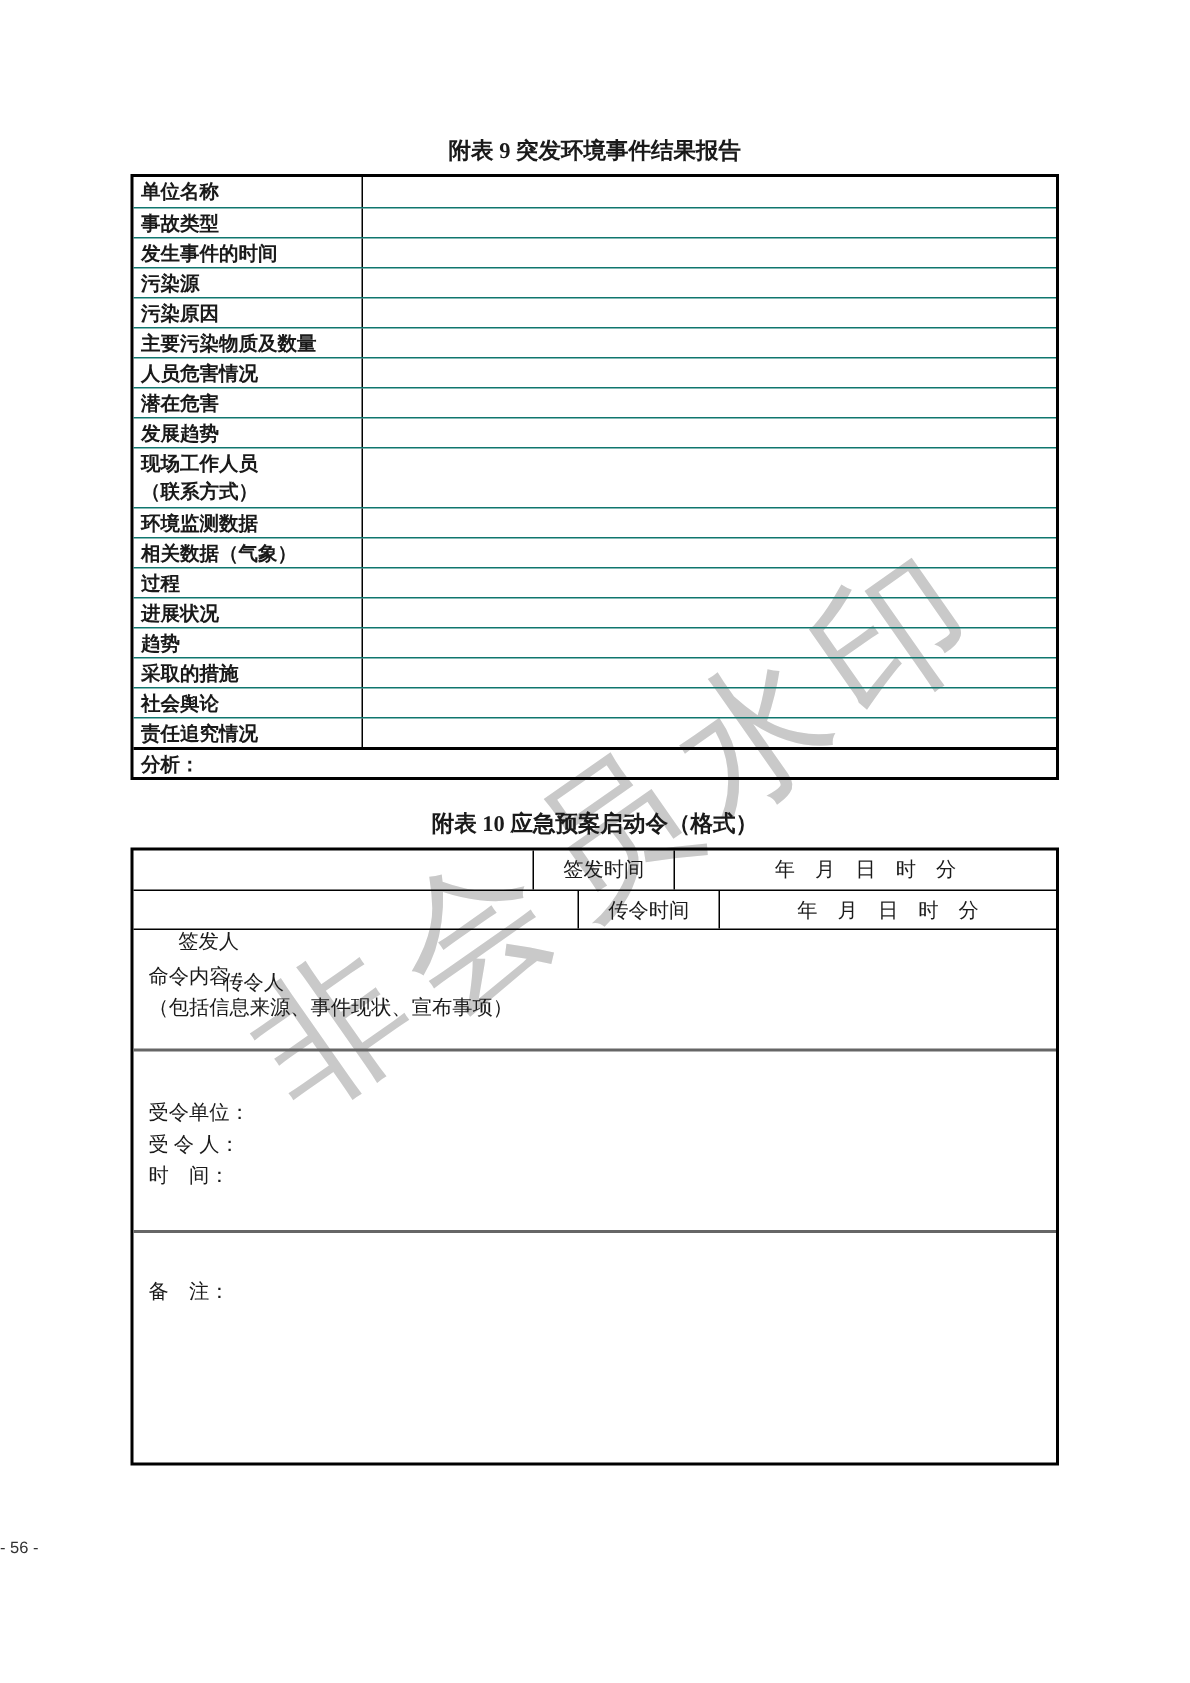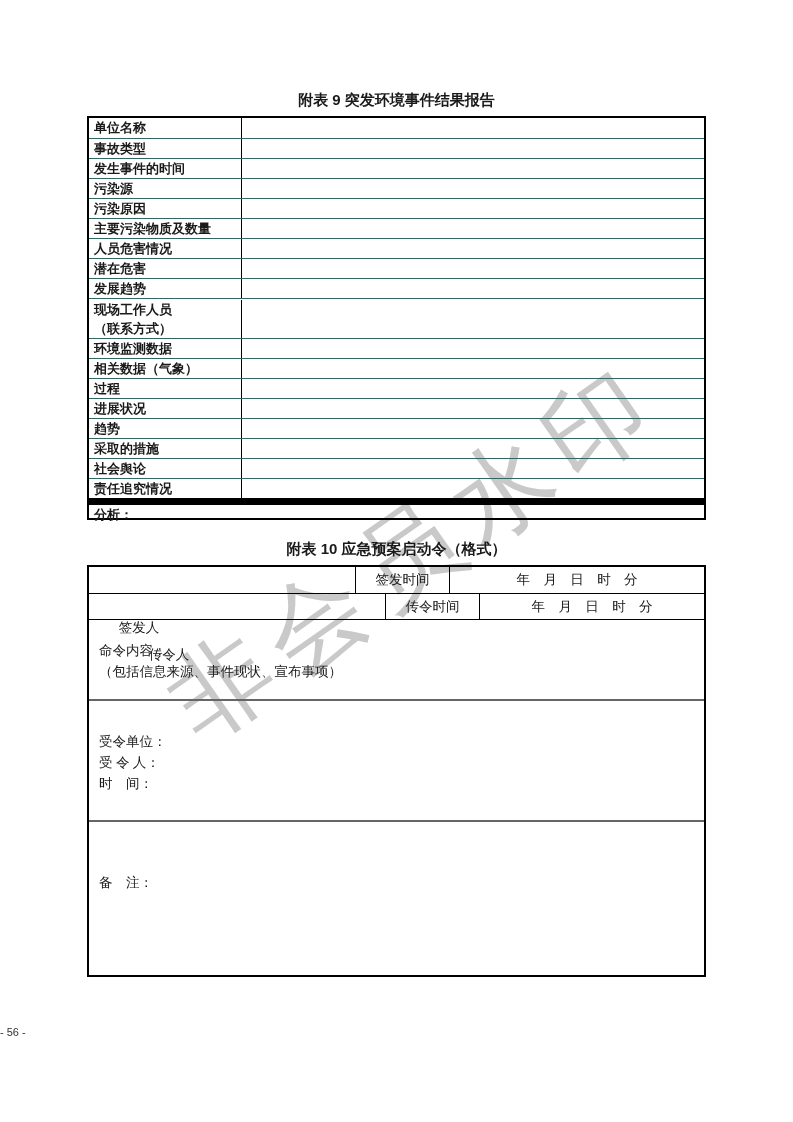--- a/index.html
+++ b/index.html
@@ -31,21 +31,21 @@
     user-select: none;
   }
   
   .doc-title {
     position: absolute;
     left: 0;
     width: 100%;
     text-align: center;
     font-size: 15px;
     font-weight: bold;
-    font-family: Liberation Sans, sans-serif;
+    font-family: Liberation Serif, serif;
     z-index: 1;
     margin: 0;
   }
   .t9-title { top: 91px; }
   .t10-title { top: 540px; }
   
   .ftable {
     position: absolute;
     left: 87px;
     width: 619px;
@@ -54,36 +54,36 @@
     z-index: 1;
     background: transparent;
   }
   .t9 { top: 116px; }
   .t9-row {
     display: flex;
     height: 20px;
     box-sizing: border-box;
   }
   .t9-row + .t9-row { border-top: 1px solid #0f766e; }
-  .t9-row.tall { height: 40px; align-items: center; }
+  .t9-row.tall { height: 40px; }
   .t9-label {
     width: 153px;
     box-sizing: border-box;
     border-right: 1px solid #000;
     font-family: "Liberation Sans", sans-serif;
     font-weight: bold;
     font-size: 13px;
     line-height: 19px;
     padding-left: 5px;
     white-space: pre-line;
     overflow: hidden;
   }
   .t9-value { flex: 1; }
   .t9-analysis {
-    border-top: 7px solid #000000;
+    border-top: 2px solid #000000;
     height: 20px;
     box-sizing: border-box;
     font-family: "Liberation Sans", sans-serif;
     font-weight: bold;
     font-size: 13px;
     line-height: 19px;
     padding-left: 5px;
   }
   
   .t10 { top: 565px; }
@@ -112,21 +112,21 @@
     padding-top: 20px;
   }
   .t10-receiver {
     height: 121px;
     border-top: 2px solid #666;
     padding-top: 30px;
   }
   .t10-remarks {
     height: 155px;
     border-top: 2px solid #666;
-    padding-top: 50px;
+    padding-top: 28px;
   }
   .pre-line { white-space: pre; }
   
   .page-number {
     position: absolute;
     top: 1026px;
     left: 0;
     width: 100%;
     text-align: left;
     font-size: 11px;

